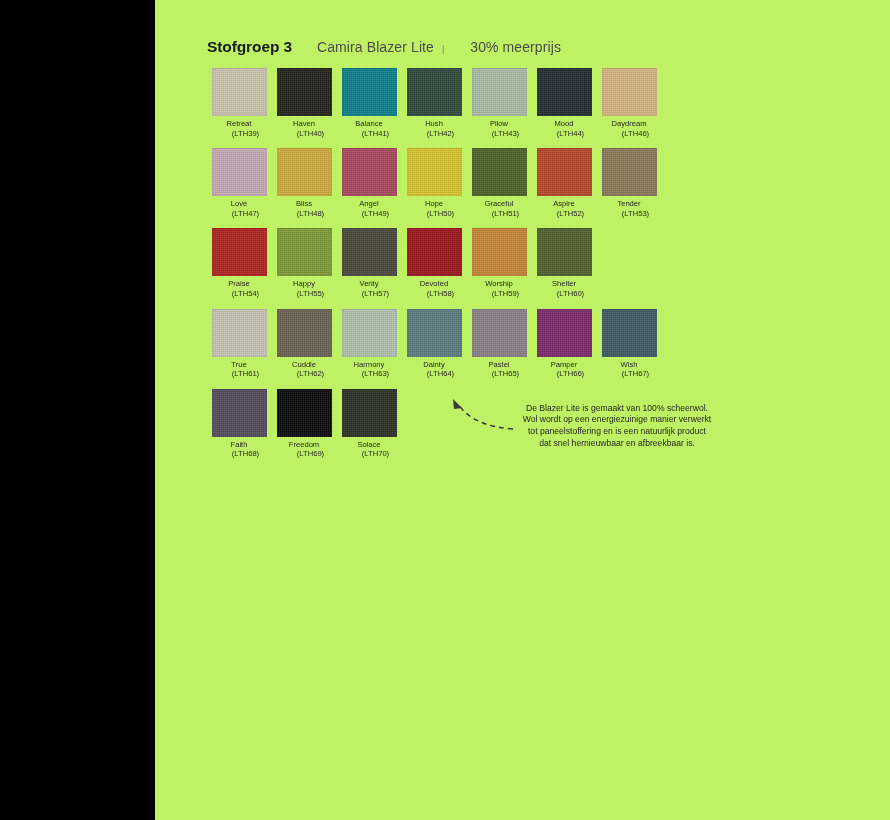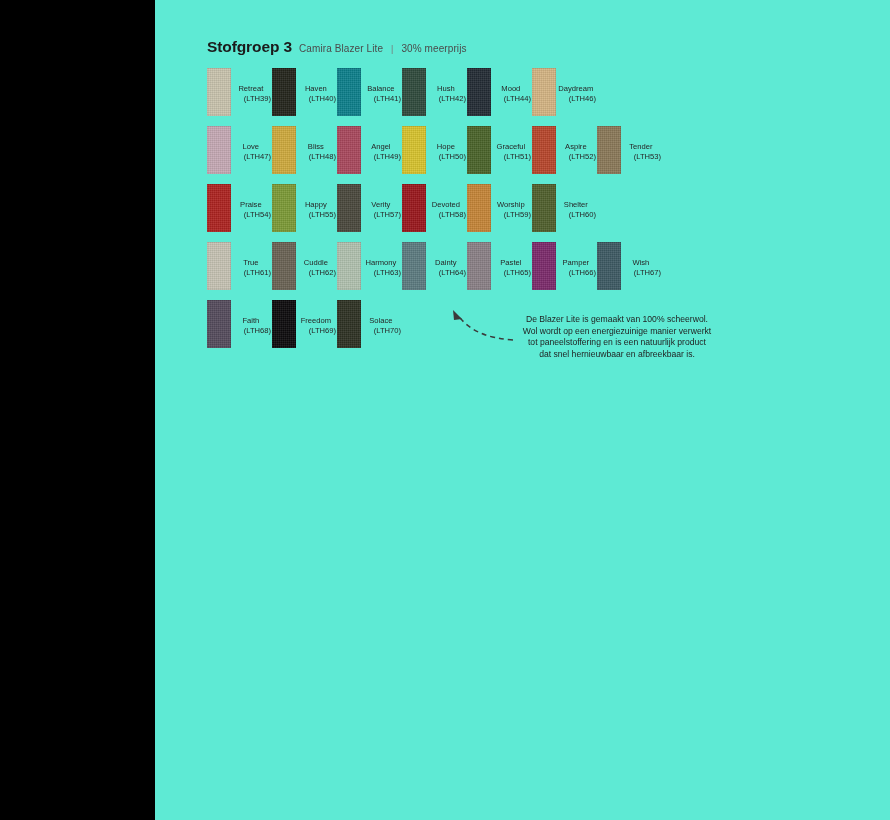--- a/index.html
+++ b/index.html
@@ -12,21 +12,21 @@
     height: 820px;
     font-family: "Liberation Sans", sans-serif;
     overflow: hidden;
   }
   #page {
     position: absolute;
     left: 155px;
     top: 0;
     width: 735px;
     height: 820px;
-    background: #5eead4;
+    background: #bef264;
   }
   #content {
     position: absolute;
     left: 52px;
     top: 38px;
     width: 500px;
   }
   
   .head-row {
     display: flex;
@@ -35,43 +35,44 @@
     margin: 0 0 12px 0;
     white-space: nowrap;
   }
   .head-title {
     font-size: 15.5px;
     font-weight: bold;
     color: #1b1b1b;
     letter-spacing: -0.1px;
   }
   .head-sub {
-    font-size: 10px;
+    font-size: 14px;
     color: #4b4b4b;
     letter-spacing: 0.1px;
+    margin-left: 18px;
   }
   .head-sep {
     font-size: 8.8px;
     color: #777777;
     padding: 0 1px;
   }
   
   .grid {
     display: flex;
     flex-direction: column;
     gap: 10px;
   }
   .grid-row {
     display: flex;
     gap: 1px;
   }
   .cell {
     width: 64px;
     display: flex;
-    flex-direction: row;
+    flex-direction: column;
     align-items: center;
   }
   .chip {
     width: 55px;
     height: 48px;
     background: #cccccc;
     box-shadow: 0 0 0 0.5px rgba(0,0,0,0.12) inset;
     position: relative;
   }
   .chip::after {
@@ -152,20 +153,27 @@
           </div>
         </div>
         <div class="cell">
           <div class="chip" style="background: rgb(47, 74, 60);"></div>
           <div class="cap">
             <span>Hush</span>
             <span class="code">(LTH42)</span>
           </div>
         </div>
         <div class="cell">
+          <div class="chip" style="background: rgb(169, 189, 165);"></div>
+          <div class="cap">
+            <span>Pilow</span>
+            <span class="code">(LTH43)</span>
+          </div>
+        </div>
+        <div class="cell">
           <div class="chip" style="background: rgb(35, 43, 52);"></div>
           <div class="cap">
             <span>Mood</span>
             <span class="code">(LTH44)</span>
           </div>
         </div>
         <div class="cell">
           <div class="chip" style="background: rgb(212, 180, 131);"></div>
           <div class="cap">
             <span>Daydream</span>

